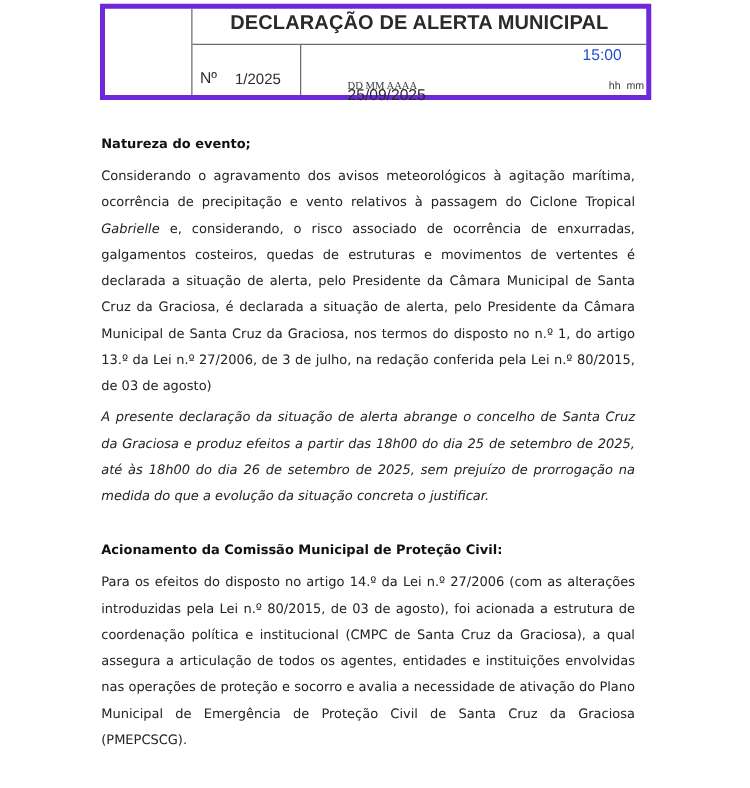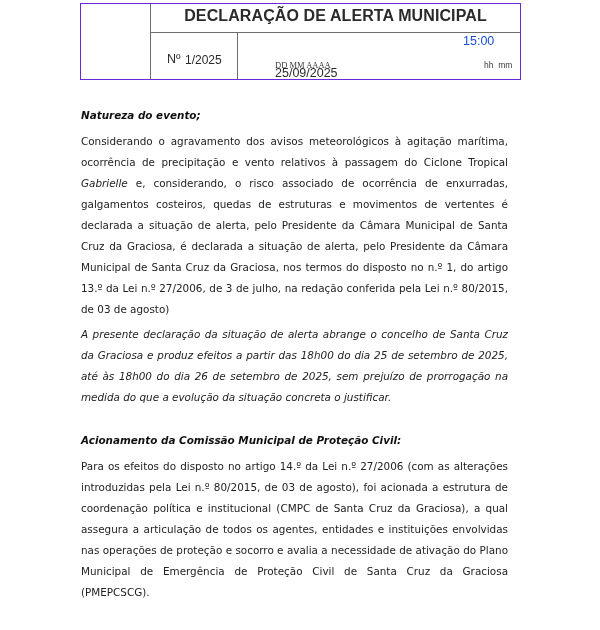--- a/index.html
+++ b/index.html
@@ -15,21 +15,21 @@
       color: #1c1c1c;
       font-family: "Liberation Sans", sans-serif;
     }
     
     .hdr {
       position: absolute;
       left: 80px;
       top: 3px;
       width: 441px;
       height: 77px;
-      border: 1px solid #6d28d9;
+      border: 4px solid #6d28d9;
       box-sizing: border-box;
     }
     .hdr .col-blank {
       position: absolute;
       left: 0; top: 0;
       width: 70px; height: 100%;
       border-right: 1px solid #6e6e6e;
       box-sizing: border-box;
     }
     .hdr .title-cell {
@@ -52,21 +52,21 @@
     }
     .hdr .num-cell {
       position: absolute;
       left: 70px; top: 29px;
       width: 87px; bottom: 0;
       border-right: 1px solid #6e6e6e;
       box-sizing: border-box;
     }
     .hdr .num-label {
       position: absolute;
-      left: 16px; top: 19px;
+      left: 6px; top: 19px;
       font-size: 12.5px;
       color: #2a2a2a;
     }
     .hdr .num-value {
       position: absolute;
       left: 34px; top: 20px;
       font-size: 12px;
       color: #2a2a2a;
     }
     .hdr .date-value {
@@ -107,21 +107,20 @@
       font-size: 10.4px;
       line-height: 21px;
       color: #222222;
     }
     .body h2 {
       margin: 0;
       font-size: 10.4px;
       font-weight: bold;
       line-height: 21px;
       color: #111111;
-      font-style: italic;
     }
     .body p {
       margin: 0;
       text-align: justify;
       text-align-last: left;
     }
     .sec1-h { margin-bottom: 5px !important; }
     .sec1-p { margin-bottom: 4px !important; }
     .sec2-h { margin-bottom: 4px !important; }
     .sec2-p { margin-bottom: 22px !important; font-style: italic; }

